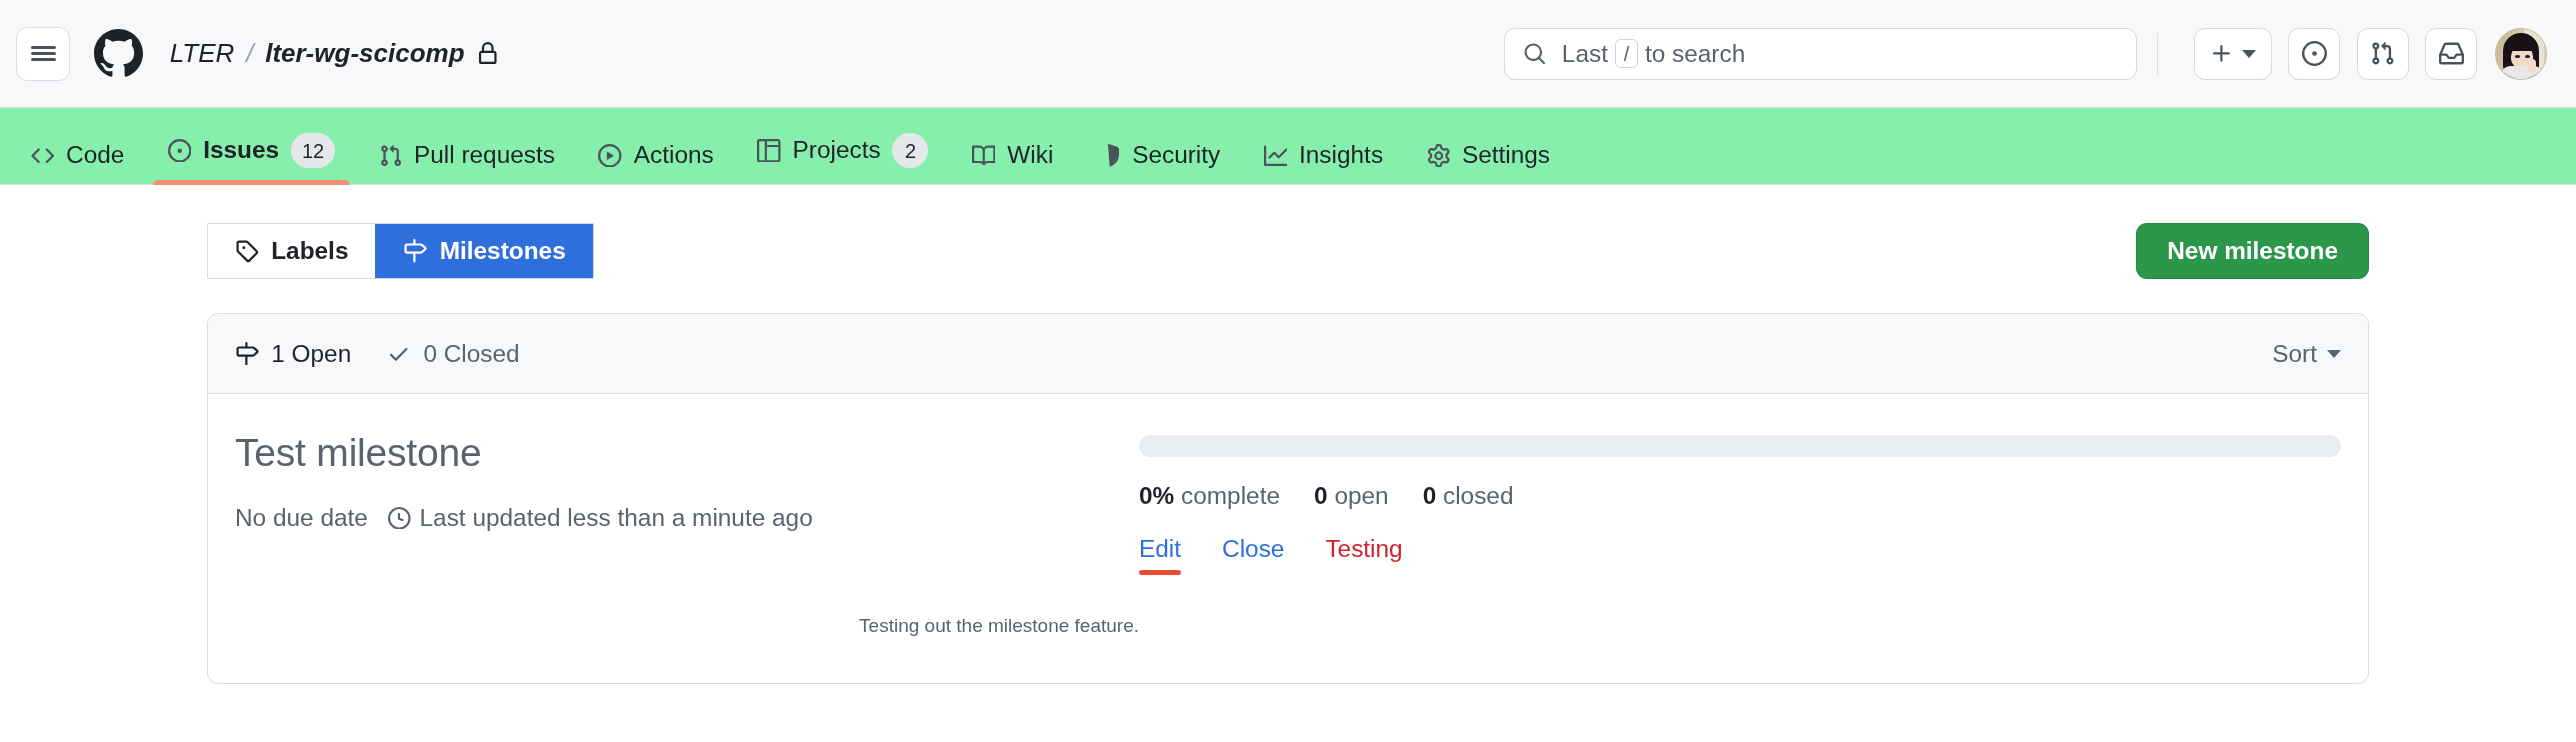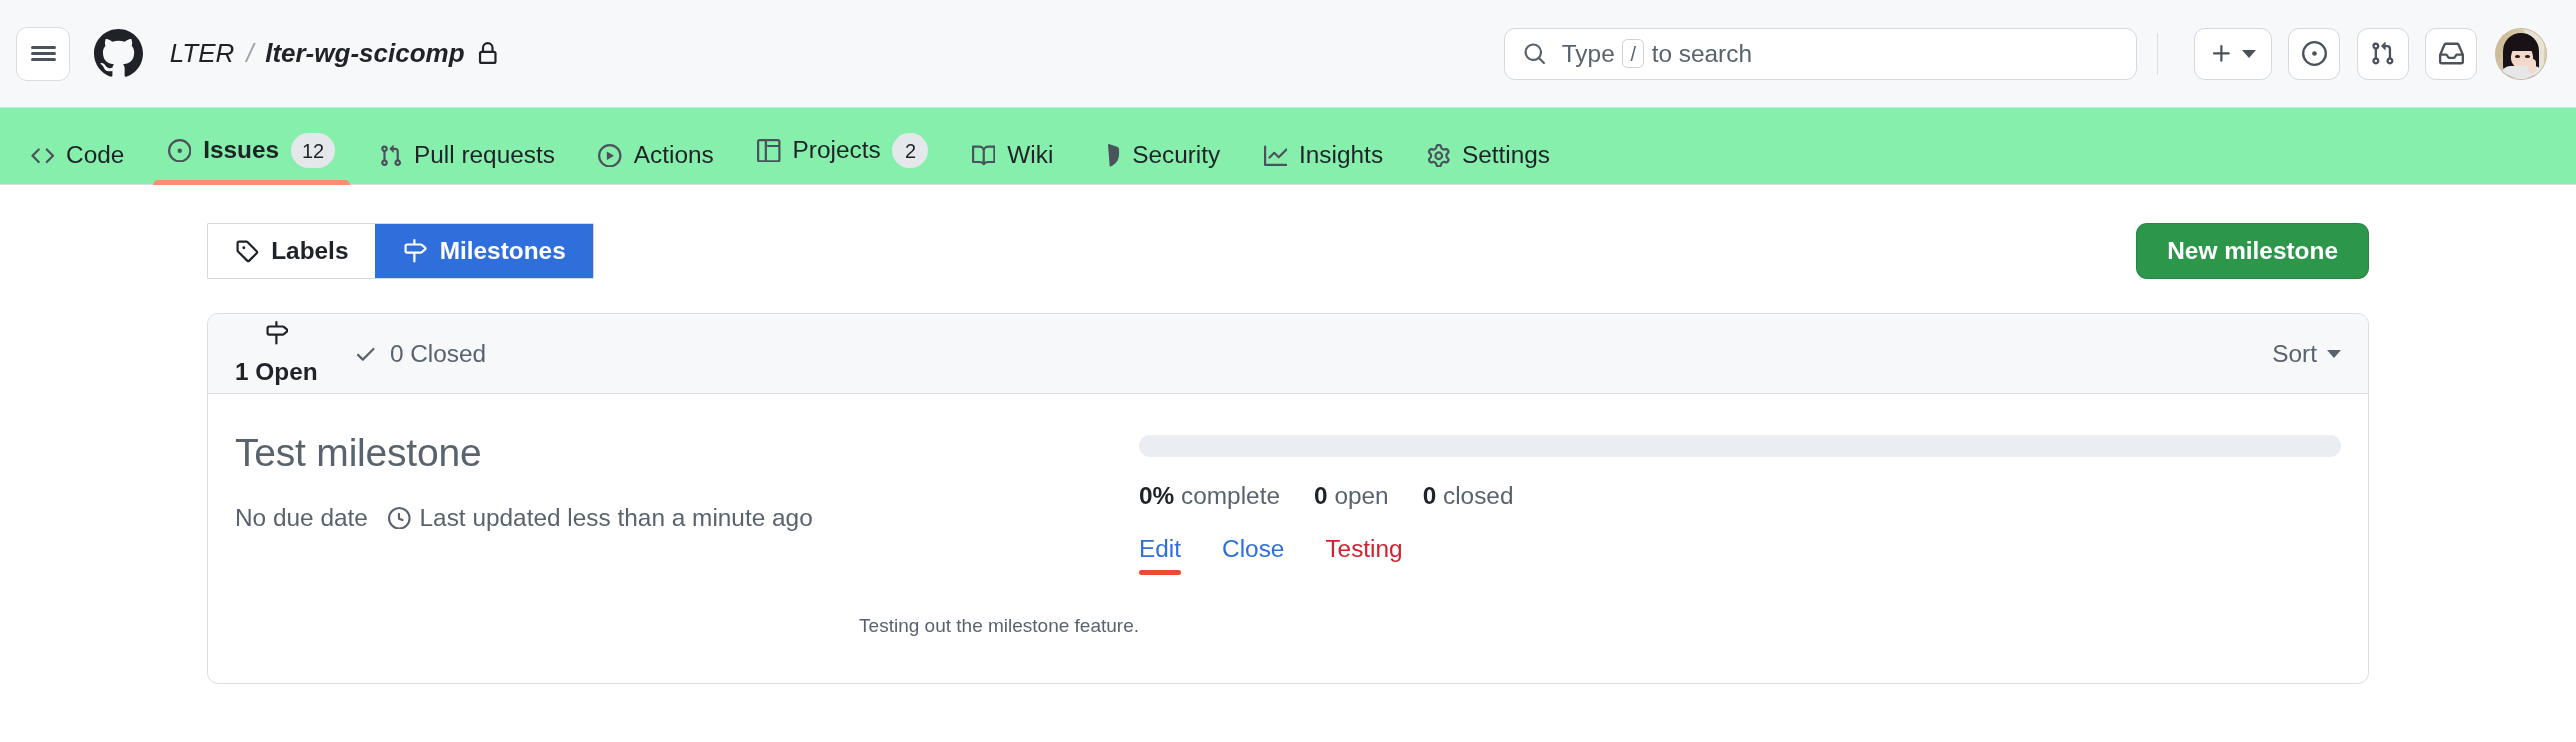--- a/index.html
+++ b/index.html
@@ -230,21 +230,21 @@
     height: 80px;
     display: flex; align-items: center;
     padding: 0 27px;
   }
   .state-link {
     display: flex; align-items: center; gap: 12.7px;
     font-size: 24.4px;
     cursor: pointer;
     white-space: nowrap;
   }
-  .state-link.is-open { color: #1f2328; font-weight: 700; flex-direction: column; }
+  .state-link.is-open { color: #1f2328; font-weight: 400; }
   .state-link.is-closed { color: #59636e; margin-left: 36px; }
   .sort-ctl {
     margin-left: auto;
     display: flex; align-items: center; gap: 10px;
     font-size: 24.4px;
     color: #59636e;
     cursor: pointer;
   }
 
   .card-body {
@@ -358,21 +358,21 @@
 
   <div class="header-right">
 
     <div class="search-box">
       <span class="s-icon">
         <svg width="23.5" height="23.5" viewBox="0 0 16 16" fill="#59636e" aria-hidden="true">
           <path d="M10.68 11.74a6 6 0 0 1-7.922-8.982 6 6 0 0 1 8.982 7.922l3.04 3.04a.749.749 0 0 1-.326 1.275.749.749 0 0 1-.734-.215ZM11.5 7a4.499 4.499 0 1 0-8.997 0A4.499 4.499 0 0 0 11.5 7Z"></path>
         </svg>
       </span>
       <span class="search-ph">
-        <span>Type</span>
+        <span>Last</span>
         <span class="slash-key">/</span>
         <span>to search</span>
       </span>
     </div>
 
     <div class="hdr-divider"></div>
 
     <div class="icon-btn plus">
       <svg width="23.5" height="23.5" viewBox="0 0 16 16" fill="#4a535c" aria-hidden="true">
         <path d="M7.75 2a.75.75 0 0 1 .75.75V7h4.25a.75.75 0 0 1 0 1.5H8.5v4.25a.75.75 0 0 1-1.5 0V8.5H2.75a.75.75 0 0 1 0-1.5H7V2.75A.75.75 0 0 1 7.75 2Z"></path>

